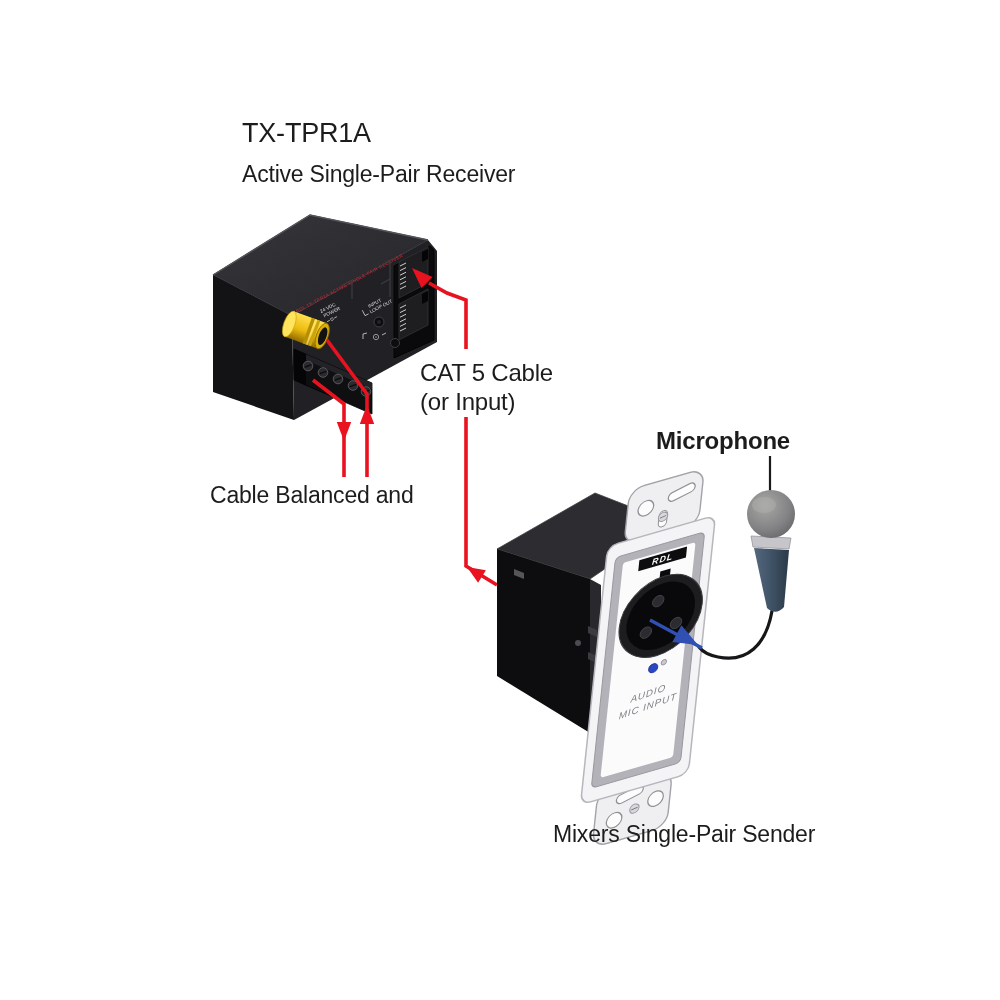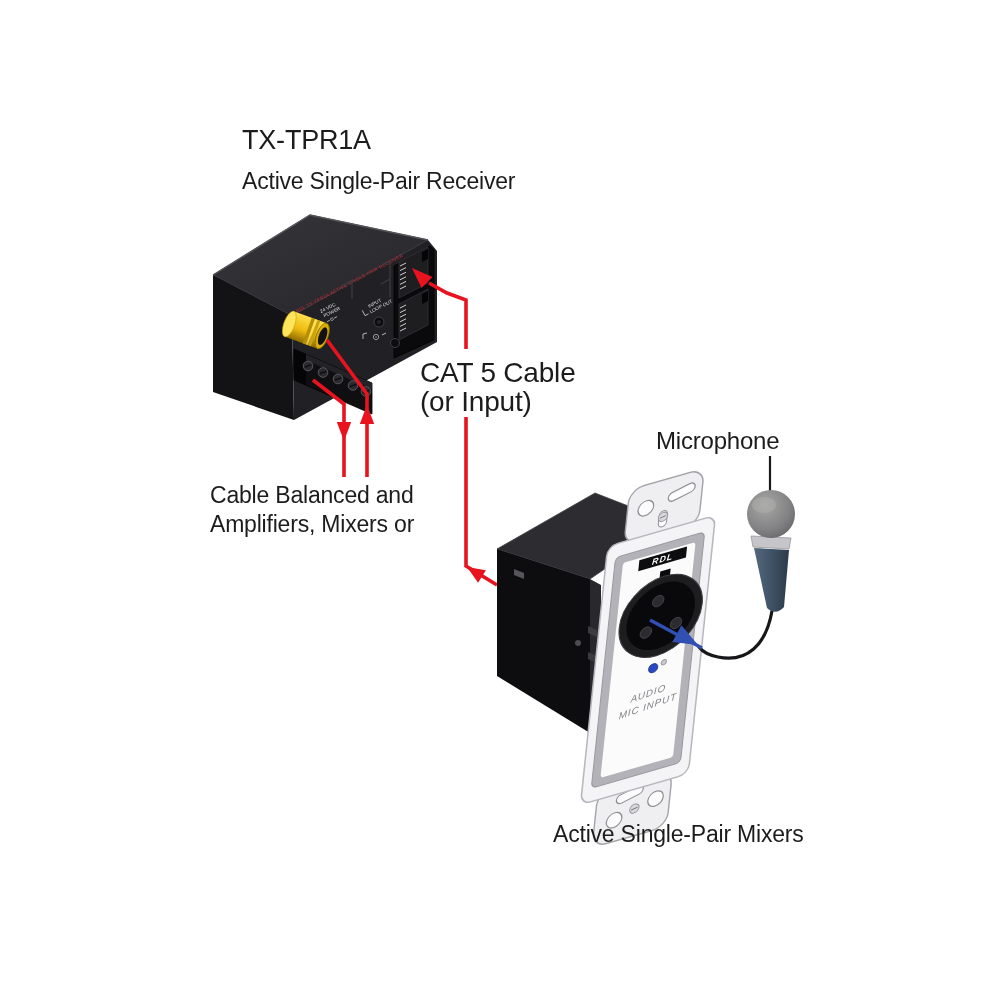--- a/index.html
+++ b/index.html
@@ -2,25 +2,25 @@
 <html><head>
 <meta charset="utf-8">
 <style>
   html,body{margin:0;padding:0;background:#ffffff;}
   #canvas{
     position:relative;width:1000px;height:1000px;background:#ffffff;overflow:hidden;
     font-family:"Liberation Sans","DejaVu Sans",sans-serif;color:#1c1c1c;
   }
   #diagram-svg{position:absolute;left:0;top:0;}
   .label{position:absolute;letter-spacing:-0.2px;line-height:1.18;}
-  .model-title{font-size:27px;margin-top:7px;}
+  .model-title{font-size:27px;}
   .model-sub{font-size:23px;margin-top:11px;}
   #receiver-label{left:242px;top:118px;}
-  #cable-label{left:420px;top:358px;font-size:28px;line-height:29px;}
-  #mic-label{left:656px;top:427px;font-size:24px;}
+  #cable-label{left:420px;top:358px;font-size:24px;line-height:29px;}
+  #mic-label{left:656px;top:427px;font-size:24px;font-weight:bold;}
   #output-note{left:210px;top:481px;font-size:23px;line-height:29px;}
   #sender-label{left:553px;top:810px;}
   .svgtext{font-family:"Liberation Sans","DejaVu Sans",sans-serif;}
 </style>
 </head>
 <body>
 
 <div id="canvas">
 
   <svg id="diagram-svg" width="1000" height="1000" viewBox="0 0 1000 1000">
@@ -231,20 +231,19 @@
 
   <div class="label" id="cable-label">
     <div>CAT 5 Cable</div>
     <div>(or Input)</div>
   </div>
 
   <div class="label" id="mic-label">Microphone</div>
 
   <div class="label" id="output-note">
     <div>Cable Balanced and</div>
-    <div>Amplifiers, Mixers or</div>
   </div>
 
   <div class="label" id="sender-label">
-    <div class="model-sub">Active Single-Pair Mixers</div>
+    <div class="model-sub">Mixers Single-Pair Sender</div>
   </div>
 
 </div>
 
 </body></html>

